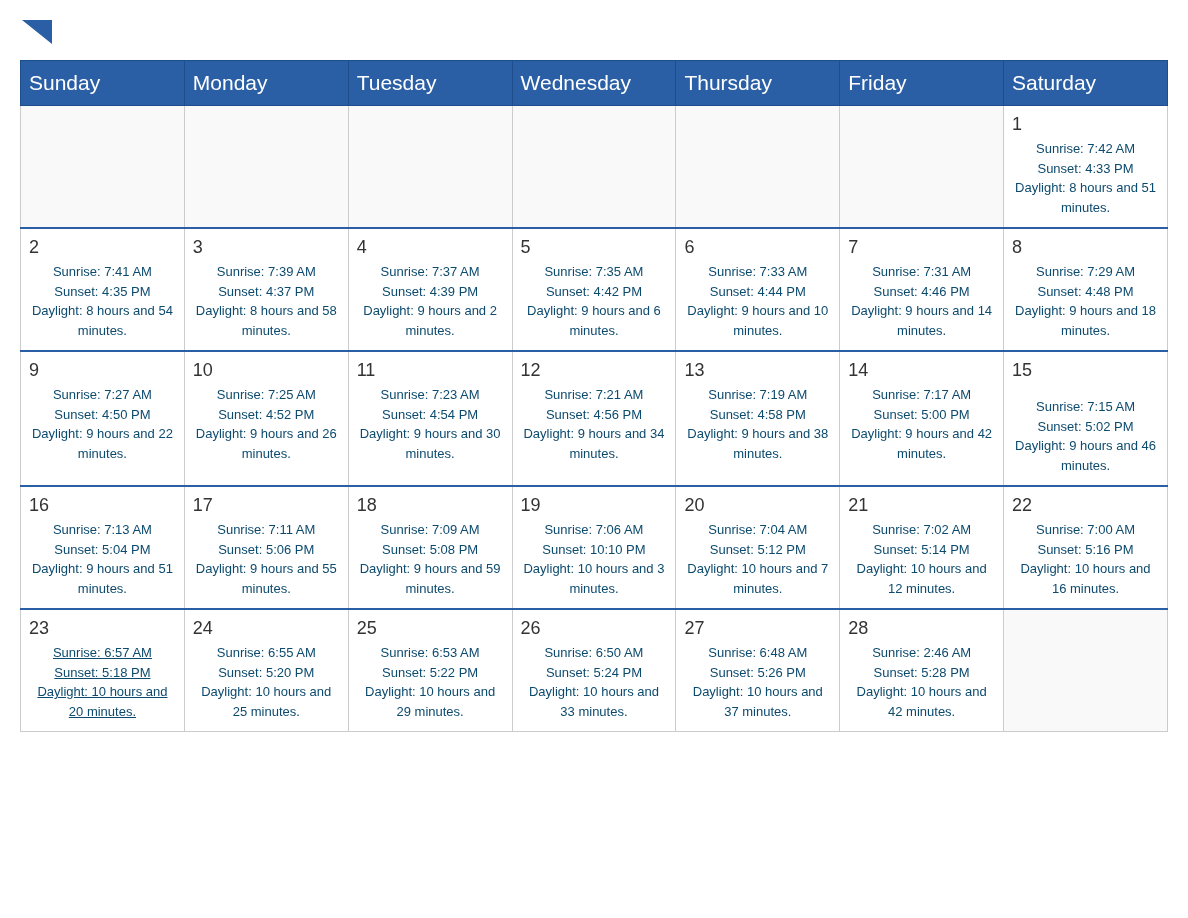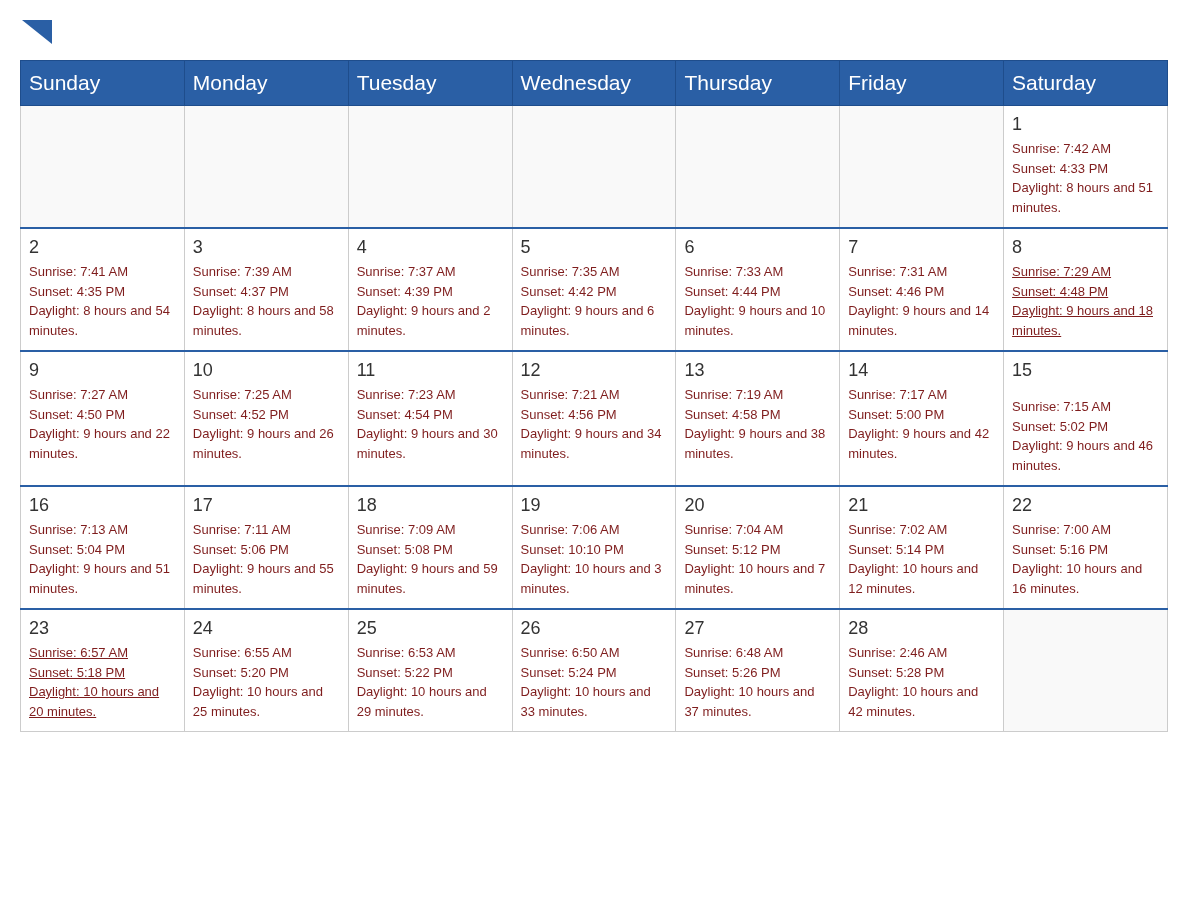--- a/index.html
+++ b/index.html
@@ -68,22 +68,23 @@
       background: #f9f9f9;
     }
     .day-number {
       font-size: 18px;
       color: #333;
       margin-bottom: 4px;
       display: block;
     }
     .day-info {
       font-size: 13px;
-      color: #7f1d1d;
+      color: #0c4a6e;
       line-height: 1.5;
+      text-align: center;
     }
     .row-divider td {
       border-top: 2px solid #2a5fa5;
     }
     .logo-container {
       display: flex;
       flex-direction: column;
       align-items: flex-start;
     }
     .logo-line {
@@ -171,21 +172,21 @@
 Daylight: 9 hours and 10 minutes.</div>
         </td>
         <td>
           <span class="day-number">7</span>
           <div class="day-info" style="white-space: pre-line;">Sunrise: 7:31 AM
 Sunset: 4:46 PM
 Daylight: 9 hours and 14 minutes.</div>
         </td>
         <td>
           <span class="day-number">8</span>
-          <div class="day-info" style="white-space: pre-line; text-decoration: underline;">Sunrise: 7:29 AM
+          <div class="day-info" style="white-space: pre-line;">Sunrise: 7:29 AM
 Sunset: 4:48 PM
 Daylight: 9 hours and 18 minutes.</div>
         </td>
       </tr>
       <tr class="row-divider">
         <td>
           <span class="day-number">9</span>
           <div class="day-info" style="white-space: pre-line;">Sunrise: 7:27 AM
 Sunset: 4:50 PM
 Daylight: 9 hours and 22 minutes.</div>

